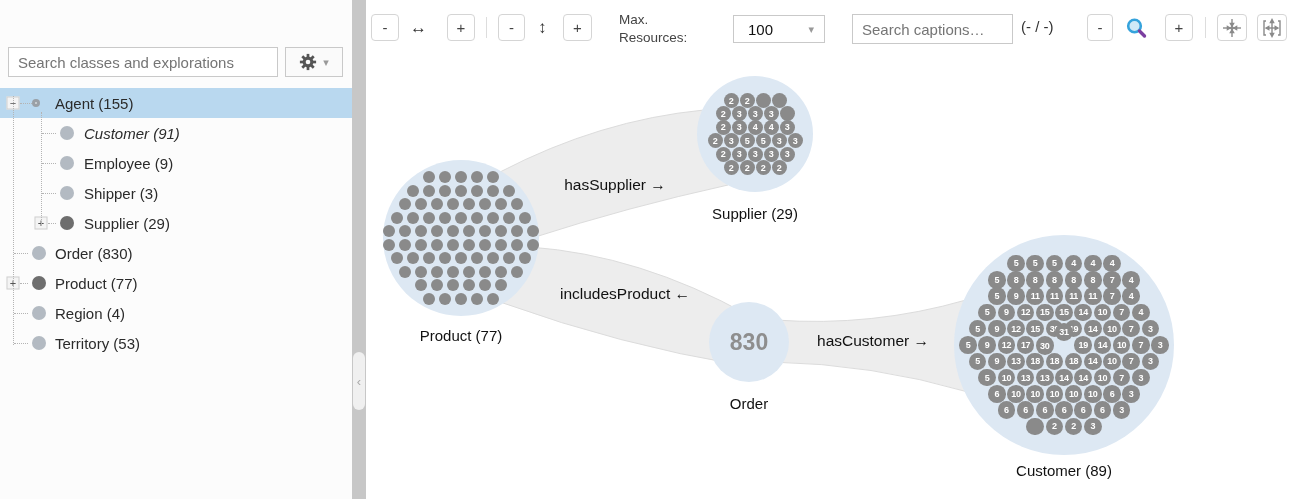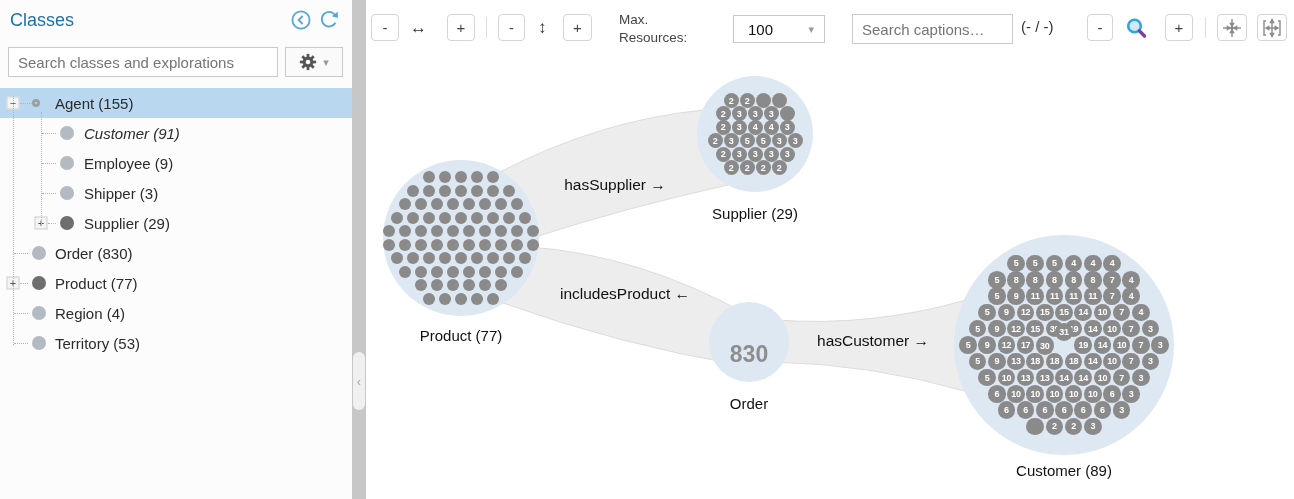--- a/index.html
+++ b/index.html
@@ -70,33 +70,20 @@
   .node-label { position:absolute; transform:translateX(-50%); font-size:15px; color:#111; white-space:nowrap; }
   .order-value { position:absolute; transform:translate(-50%,-50%); font-size:23px; font-weight:bold; color:#8e8e8e; }
   .edge-label { position:absolute; transform:translate(-50%,-50%); font-size:15.5px; color:#111; white-space:nowrap; cursor:pointer; }
 </style>
 </head>
 <body>
 
 <div class="app">
 
   <aside class="sidebar">
-    <div class="sidebar-header">
-      <span class="panel-title">Classes</span>
-      <span class="nav-icons">
-        <svg width="22" height="22" viewBox="0 0 22 22">
-          <circle cx="11" cy="11" r="8.6" fill="none" stroke="#57a7d8" stroke-width="1.8"></circle>
-          <polyline points="12.6,7 8.6,11 12.6,15" fill="none" stroke="#57a7d8" stroke-width="1.8"></polyline>
-        </svg>
-        <svg width="22" height="22" viewBox="0 0 22 22">
-          <path d="M17.5,13.8 A7.3,7.3 0 1 1 17.8,7.2" fill="none" stroke="#57a7d8" stroke-width="1.9"></path>
-          <polygon points="19.8,2.8 19.8,9 13.8,7.2" fill="#57a7d8"></polygon>
-        </svg>
-      </span>
-    </div>
 
     <div class="search-row">
       <input class="class-search" placeholder="Search classes and explorations" style="">
       <button class="gear-btn">
         <svg width="18" height="18" viewBox="0 0 20 20">
           <g fill="#555">
             <rect x="8.5" y="1" width="3" height="18"></rect>
             <rect x="1" y="8.5" width="18" height="3"></rect>
             <rect x="8.5" y="1" width="3" height="18" transform="rotate(45 10 10)"></rect>
             <rect x="8.5" y="1" width="3" height="18" transform="rotate(-45 10 10)"></rect>
@@ -342,21 +329,21 @@
         <span class="dot" style="left: 365.5px; top: 89.6px; width: 15px; height: 15px; font-size: 9px;">3</span>
         <span class="dot" style="left: 381.5px; top: 89.6px; width: 15px; height: 15px; font-size: 9px;">3</span>
         <span class="dot" style="left: 397.5px; top: 89.6px; width: 15px; height: 15px; font-size: 9px;">3</span>
         <span class="dot" style="left: 413.5px; top: 89.6px; width: 15px; height: 15px; font-size: 9px;">3</span>
         <span class="dot" style="left: 357.5px; top: 103px; width: 15px; height: 15px; font-size: 9px;">2</span>
         <span class="dot" style="left: 373.5px; top: 103px; width: 15px; height: 15px; font-size: 9px;">2</span>
         <span class="dot" style="left: 389.5px; top: 103px; width: 15px; height: 15px; font-size: 9px;">2</span>
         <span class="dot" style="left: 405.5px; top: 103px; width: 15px; height: 15px; font-size: 9px;">2</span>
         <div class="node-label" style="left: 389px; top: 148px;">Supplier (29)</div>
         <div class="node-circle" style="left: 343px; top: 245px; width: 80px; height: 80px;"></div>
-        <span class="order-value" style="left: 383px; top: 285px; margin-top: 12px;">830</span>
+        <span class="order-value" style="left: 383px; top: 285px;">830</span>
         <div class="node-label" style="left: 383px; top: 338px;">Order</div>
         <div class="node-circle" style="left: 588px; top: 178px; width: 220px; height: 220px;"></div>
         <span class="dot" style="left: 641.2px; top: 197.7px; width: 17.6px; height: 17.6px; font-size: 9px;">5</span>
         <span class="dot" style="left: 660.4px; top: 197.7px; width: 17.6px; height: 17.6px; font-size: 9px;">5</span>
         <span class="dot" style="left: 679.6px; top: 197.7px; width: 17.6px; height: 17.6px; font-size: 9px;">5</span>
         <span class="dot" style="left: 698.8px; top: 197.7px; width: 17.6px; height: 17.6px; font-size: 9px;">4</span>
         <span class="dot" style="left: 718px; top: 197.7px; width: 17.6px; height: 17.6px; font-size: 9px;">4</span>
         <span class="dot" style="left: 737.2px; top: 197.7px; width: 17.6px; height: 17.6px; font-size: 9px;">4</span>
         <span class="dot" style="left: 622px; top: 214px; width: 17.6px; height: 17.6px; font-size: 9px;">5</span>
         <span class="dot" style="left: 641.2px; top: 214px; width: 17.6px; height: 17.6px; font-size: 9px;">8</span>

